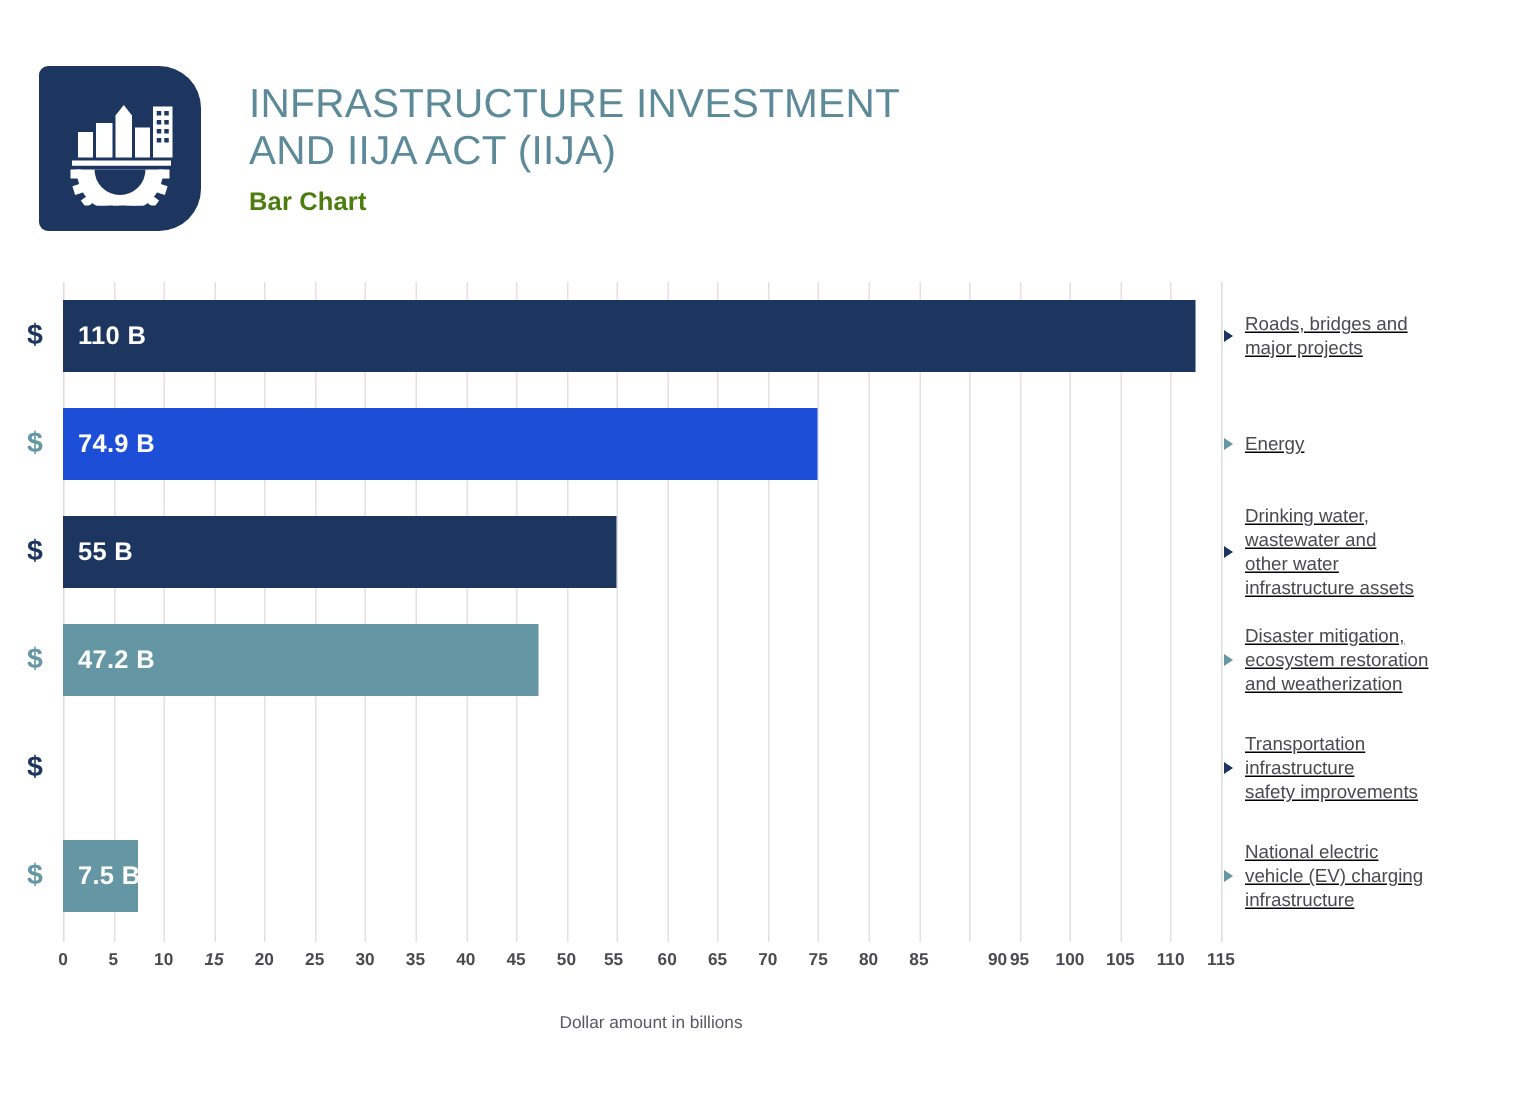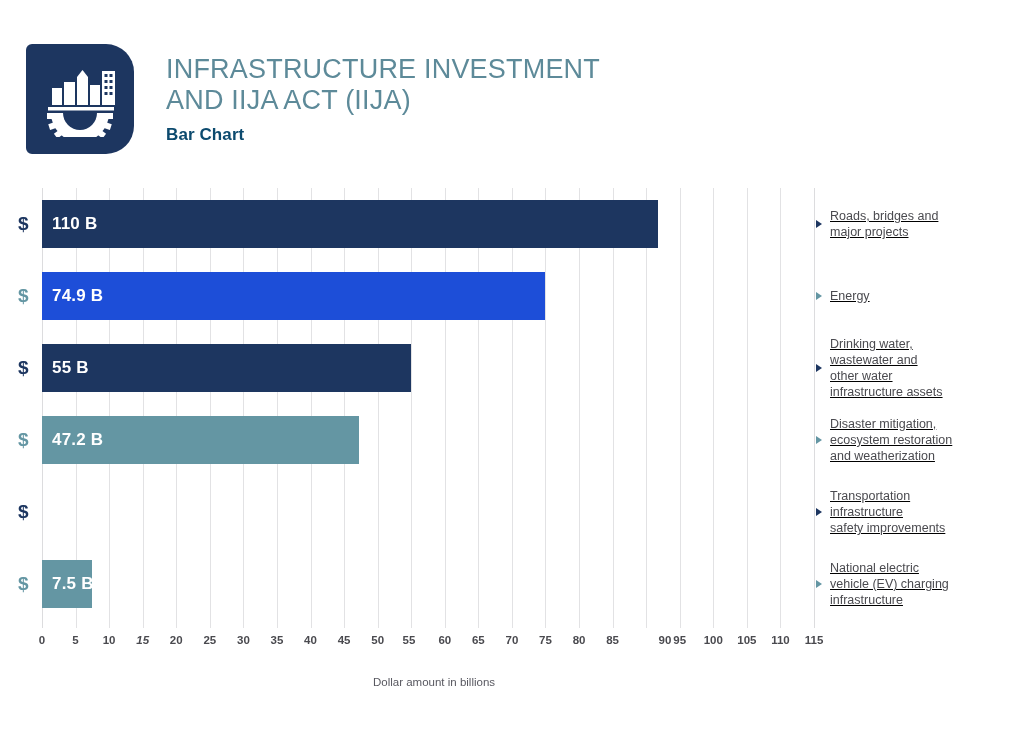--- a/index.html
+++ b/index.html
@@ -17,21 +17,21 @@
     flex:0 0 auto;
   }
   .logo-badge svg{display:block;}
   .title-block{margin-left:32px;padding-top:10px;}
   .chart-title{
     color:#5d8a99;font-size:27px;line-height:31px;
     font-weight:400;letter-spacing:0.2px;white-space:pre-line;
     margin:0;
   }
   .chart-subtitle{
-    color:#0c4a6e;font-size:17px;font-weight:bold;
+    color:#4d7c0f;font-size:17px;font-weight:bold;
     margin:9px 0 0 0;letter-spacing:0.1px;
   }
   
   .chart-area{position:absolute;left:0;top:188px;width:1024px;height:440px;}
   .gridlines{position:absolute;left:0;top:0;width:1024px;height:440px;}
   .gridline{position:absolute;top:0;width:1px;height:440px;background:#e2e2e4;}
   .gridline.edge{background:#dcdcde;}
   .rows{position:absolute;left:0;top:0;width:1024px;height:440px;}
   .row{position:absolute;left:0;width:1024px;height:72px;}
   .dollar{
@@ -147,21 +147,21 @@
       <div class="gridline" style="left: 646.174px;"></div>
       <div class="gridline" style="left: 679.739px;"></div>
       <div class="gridline" style="left: 713.304px;"></div>
       <div class="gridline" style="left: 746.87px;"></div>
       <div class="gridline" style="left: 780.435px;"></div>
       <div class="gridline edge" style="left: 814px;"></div>
     </div>
   <div class="rows">
       <div class="row" style="top: 0px;">
         <div class="dollar" style="color: rgb(29, 54, 96);">$</div>
-        <div class="bar" style="width: 616px; background: rgb(29, 54, 96);">
+        <div class="bar" style="width: 755px; background: rgb(29, 54, 96);">
           <span class="bar-value">110 B</span>
         </div>
         <div class="cat">
           <span class="cat-marker" style="border-left-color: rgb(29, 54, 96);"></span>
           <span class="cat-label">Roads, bridges and
 major projects</span>
         </div>
       </div>
       <div class="row" style="top: 72px;">
         <div class="dollar" style="color: rgb(100, 150, 163);">$</div>

